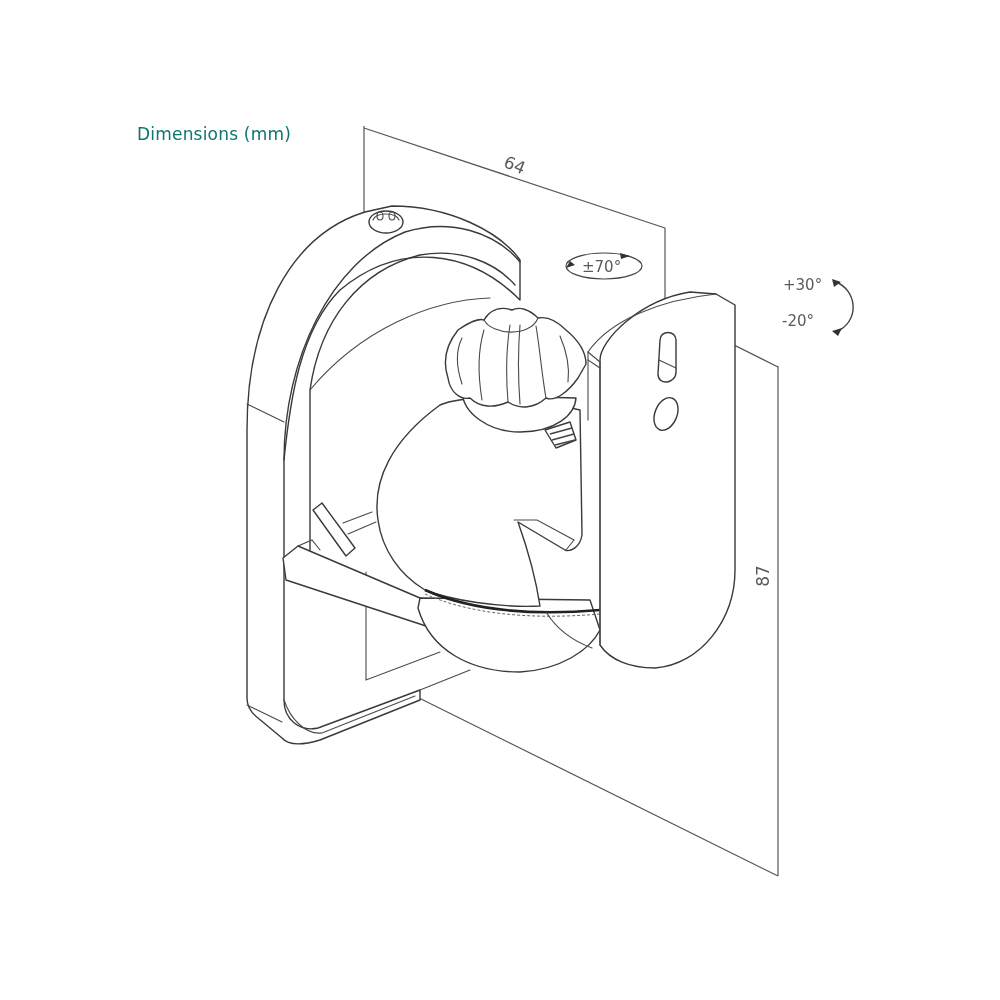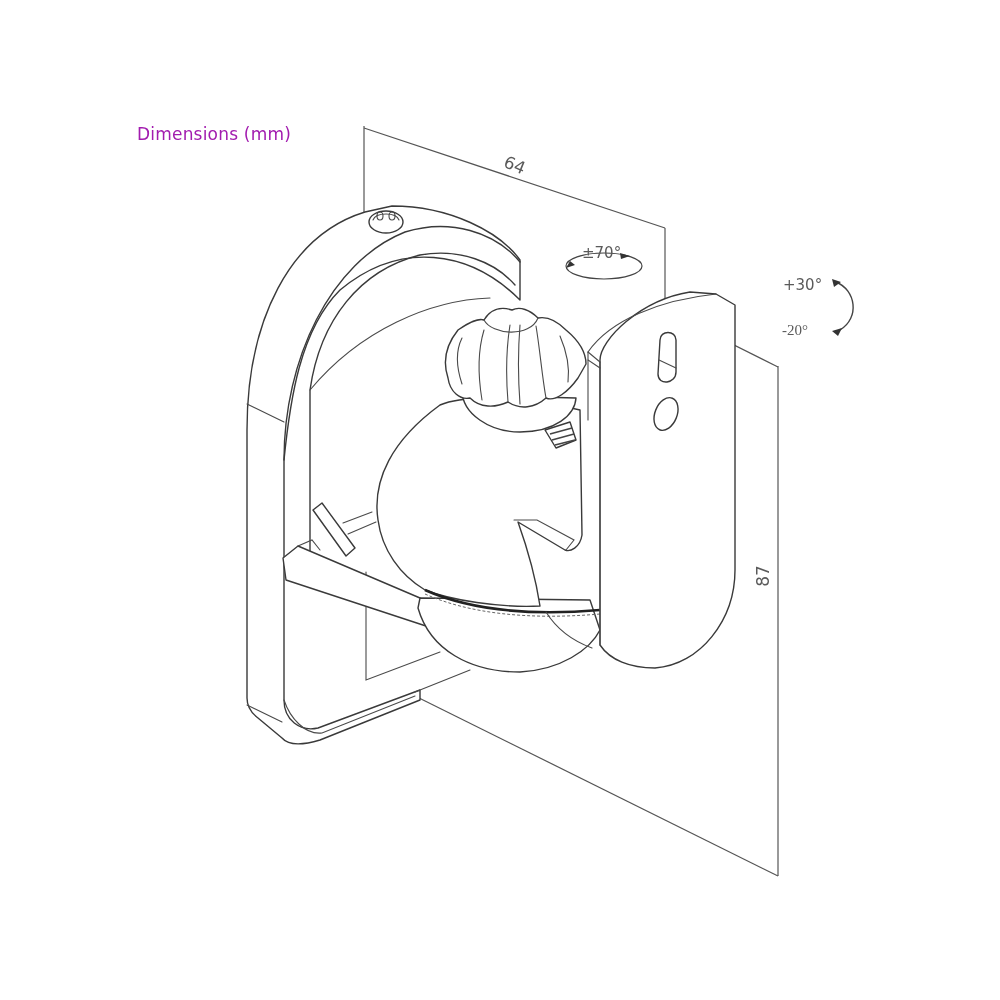--- a/index.html
+++ b/index.html
@@ -29,45 +29,44 @@
     .label {
       position: absolute;
       color: #5a5a5a;
       white-space: nowrap;
       font-family: "DejaVu Sans", sans-serif;
     }
     #title-label {
       left: 137px;
       top: 124px;
       font-size: 17px;
-      color: #a21caf;
+      color: #0f766e;
       letter-spacing: 0.2px;
     }
     #dim-width-label {
       left: 504px;
       top: 155px;
       font-size: 17px;
       transform: rotate(22deg);
       transform-origin: center;
     }
     #rot-label {
       left: 582px;
-      top: 244px;
+      top: 258px;
       font-size: 15px;
     }
     #tilt-up-label {
       left: 783px;
       top: 276px;
       font-size: 15px;
     }
     #tilt-down-label {
       left: 782px;
-      top: 322px;
+      top: 312px;
       font-size: 15px;
-      font-family: Liberation Serif, serif;
     }
     #dim-height-label {
       left: 752px;
       top: 566px;
       font-size: 17px;
       transform: rotate(-90deg);
       transform-origin: center;
     }
   </style>
 </head>

